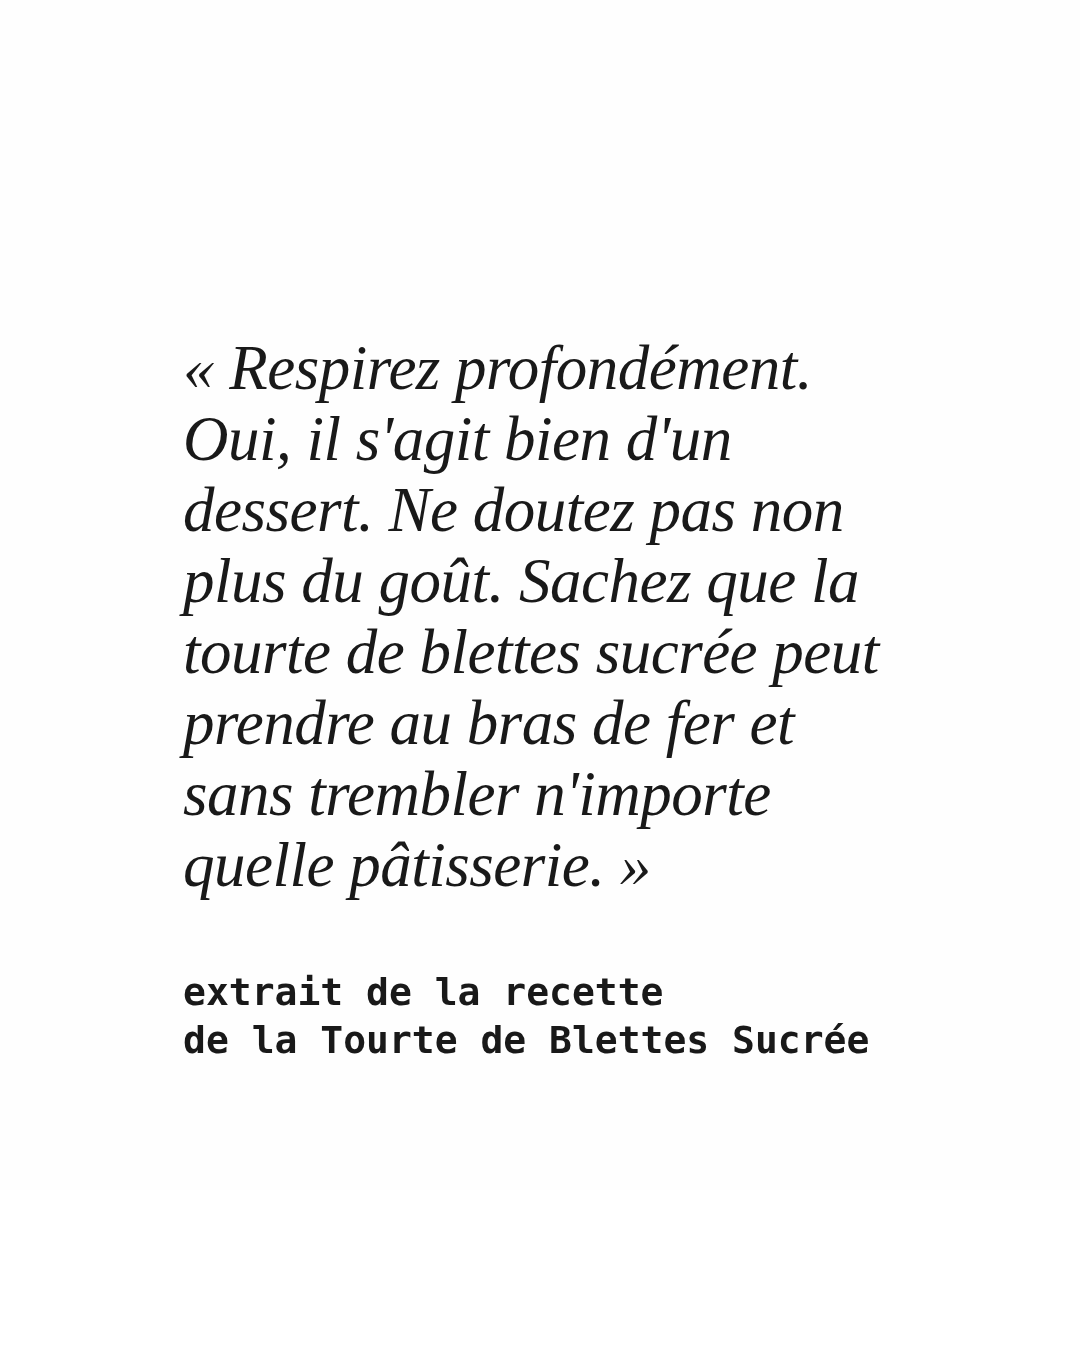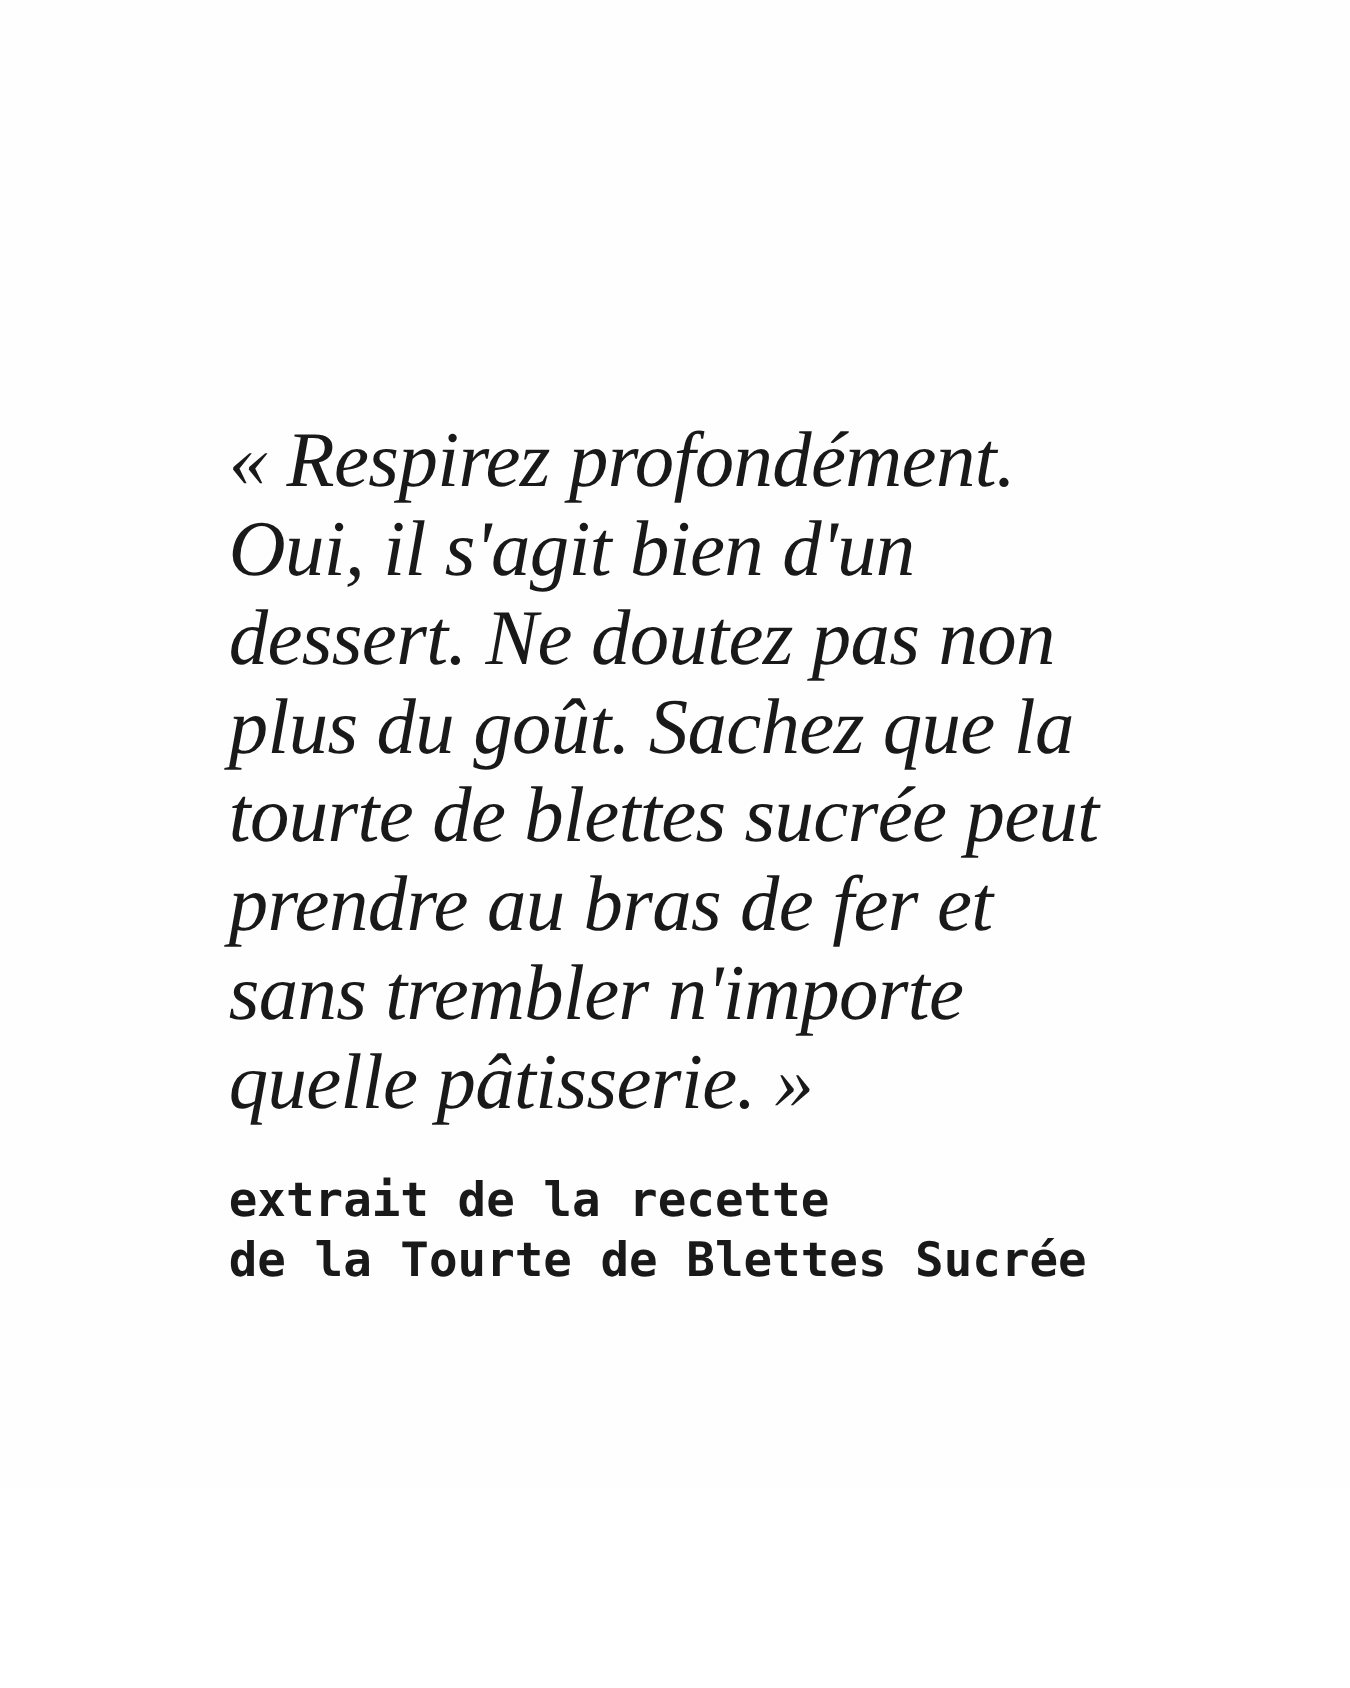--- a/index.html
+++ b/index.html
@@ -24,21 +24,21 @@
     font-weight: 400;
     font-size: 63px;
     line-height: 71px;
     color: #191919;
     white-space: pre-line;
     letter-spacing: -0.5px;
   }
   .attribution {
     position: absolute;
     left: 183px;
-    top: 936px;
+    top: 968px;
     width: 870px;
     font-family: "DejaVu Sans Mono", "Liberation Mono", monospace;
     font-weight: 700;
     font-size: 38px;
     line-height: 48px;
     color: #191919;
     white-space: pre-line;
     letter-spacing: 0px;
   }
 </style>

